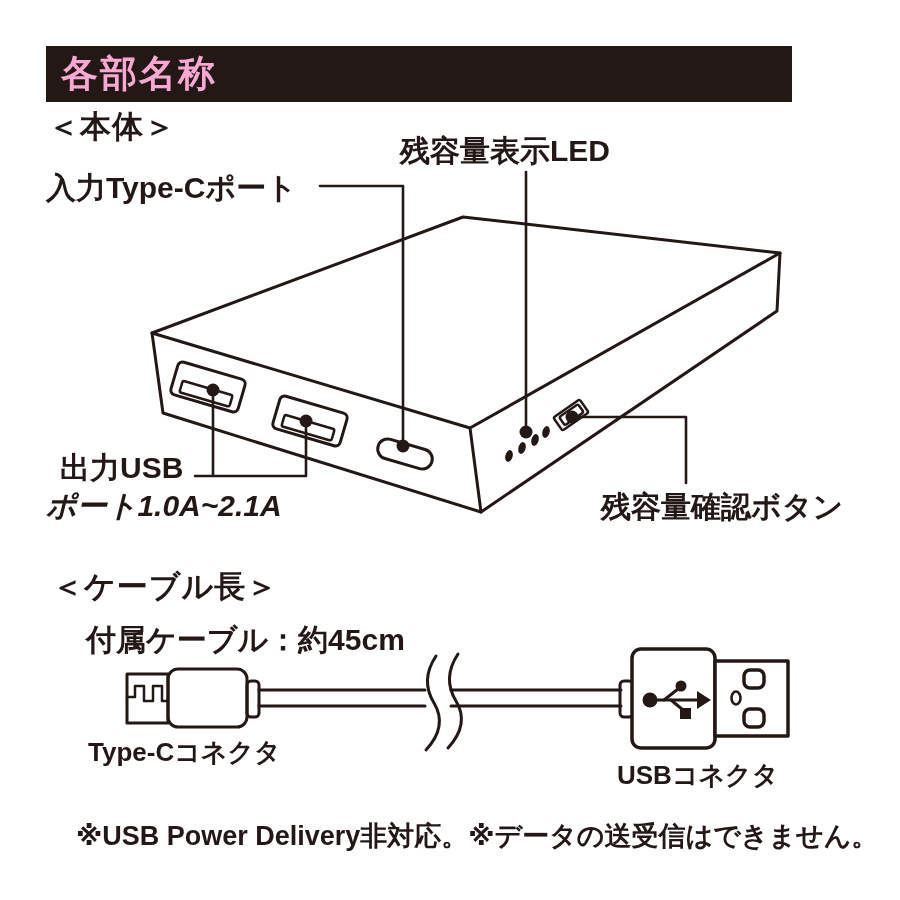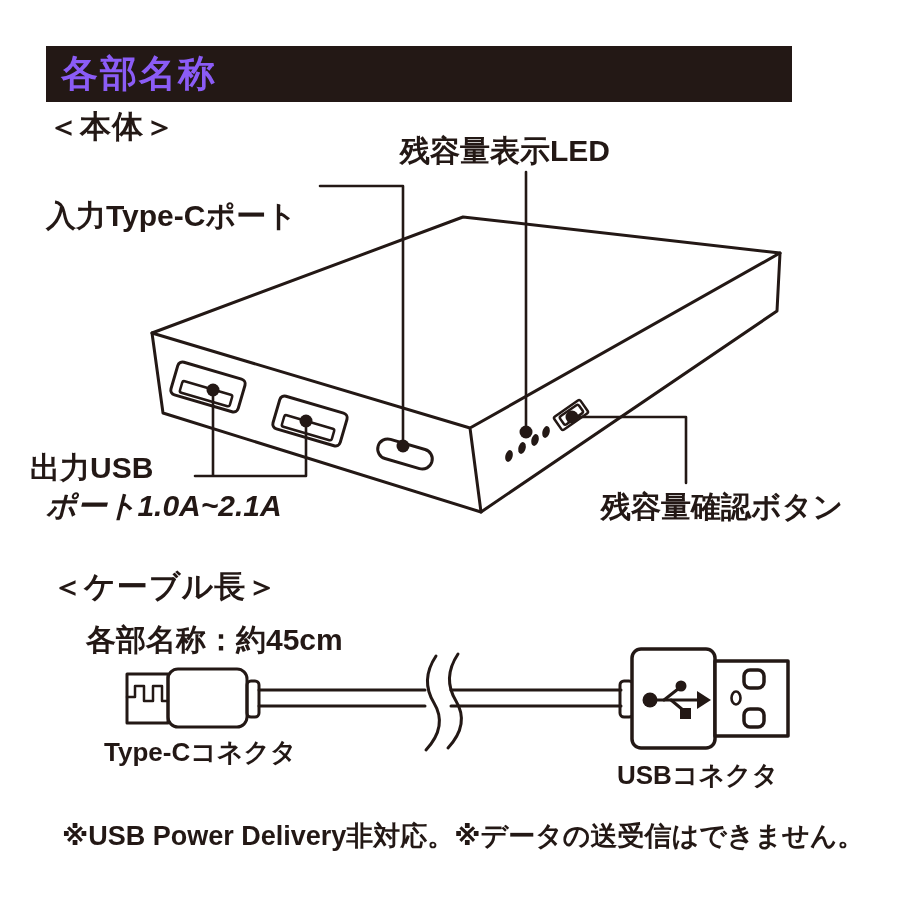--- a/index.html
+++ b/index.html
@@ -4,21 +4,21 @@
 <style>
   html,body{margin:0;padding:0;}
   body{
     width:900px;height:900px;position:relative;background:#ffffff;
     font-family:"Liberation Sans","DejaVu Sans",sans-serif;
     color:#231815;overflow:hidden;
   }
   .abs{position:absolute;white-space:nowrap;}
   .title-bar{
     left:46px;top:46px;width:746px;height:56px;
-    background:#231815;color:#8b5cf6;
+    background:#231815;color:#f9a8d4;
     display:flex;align-items:center;
   }
   .title-bar span{
     font-size:37px;font-weight:bold;padding-left:15px;letter-spacing:2px;
   }
   .h-section{font-size:31px;font-weight:bold;letter-spacing:1px;font-family:Liberation Serif, serif;}
   .lbl{font-size:30px;font-weight:600;text-align:right;}
   .lbl-sm{font-size:26px;font-weight:600;}
   .footnote{font-size:27px;font-weight:600;}
   svg{position:absolute;left:0;top:0;}
@@ -116,31 +116,31 @@
     </g>
   </g>
 </svg>
 
 <div class="abs title-bar">
   <span>各部名称</span>
 </div>
 
 <div class="abs h-section" style="left:48px;top:106px;">＜本体＞</div>
 
-<div class="abs lbl" style="left:46px;top:168px;margin-top:28px;">入力Type-Cポート</div>
+<div class="abs lbl" style="left:46px;top:168px;">入力Type-Cポート</div>
 
 <div class="abs lbl" style="left:400px;top:131px;">残容量表示LED</div>
 
-<div class="abs lbl" style="left:30px;top:448px;">出力USB</div>
+<div class="abs lbl" style="left:60px;top:448px;">出力USB</div>
 
 <div class="abs lbl" style="left:46px;top:486px;font-style:italic;">ポート1.0A~2.1A</div>
 
 <div class="abs lbl" style="left:562px;top:487px;margin-left:39px;">残容量確認ボタン</div>
 
 <div class="abs h-section" style="left:52px;top:566px;">＜ケーブル長＞</div>
 
-<div class="abs lbl" style="left:86px;top:620px;">各部名称：約45cm</div>
+<div class="abs lbl" style="left:86px;top:620px;">付属ケーブル：約45cm</div>
 
-<div class="abs lbl-sm" style="left:104px;top:735px;">Type-Cコネクタ</div>
+<div class="abs lbl-sm" style="left:88px;top:735px;">Type-Cコネクタ</div>
 
 <div class="abs lbl-sm" style="left:617px;top:758px;">USBコネクタ</div>
 
-<div class="abs footnote" style="left:62px;top:818px;">※USB Power Delivery非対応。※データの送受信はできません。</div>
+<div class="abs footnote" style="left:76px;top:818px;">※USB Power Delivery非対応。※データの送受信はできません。</div>
 
 </body></html>

